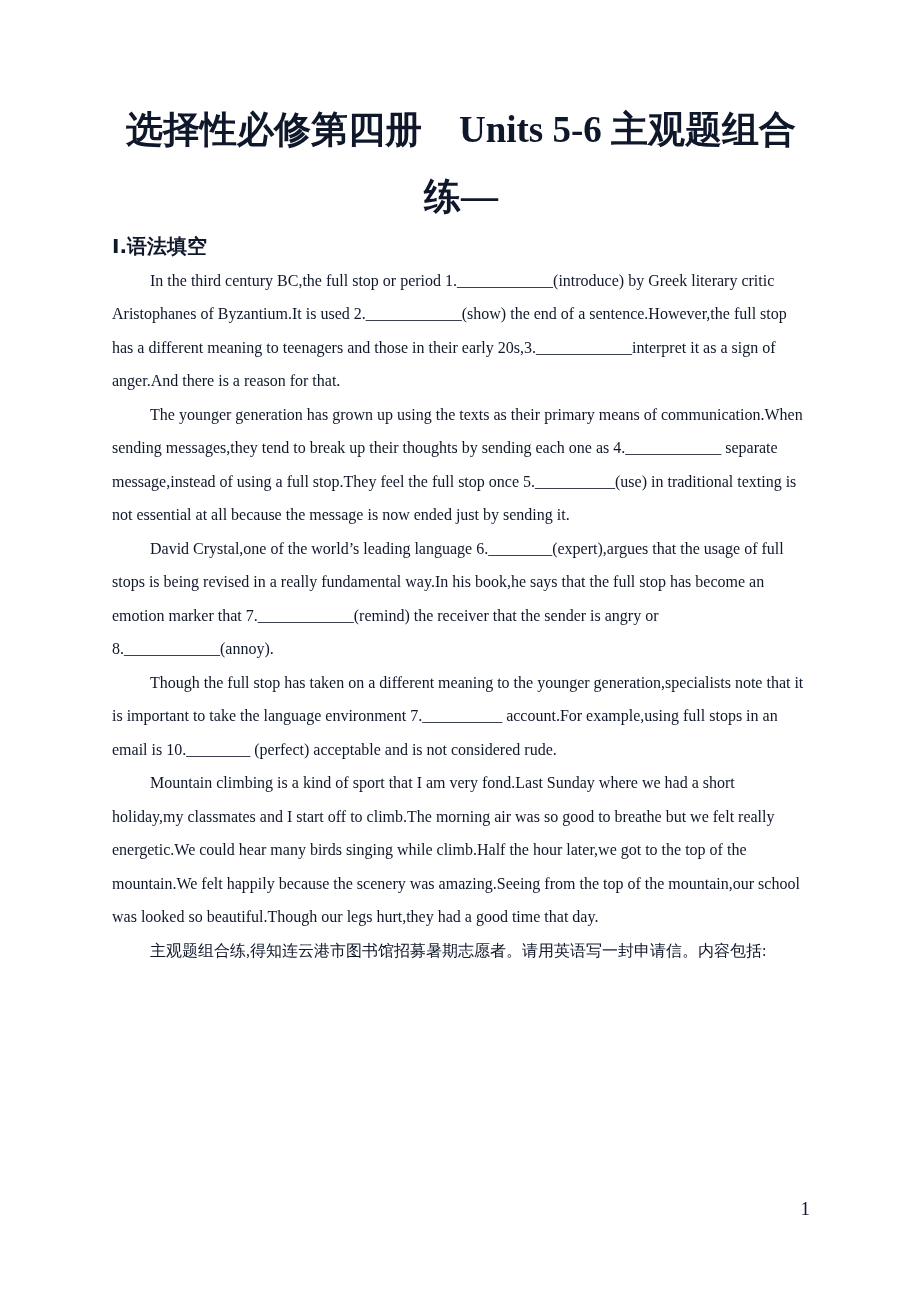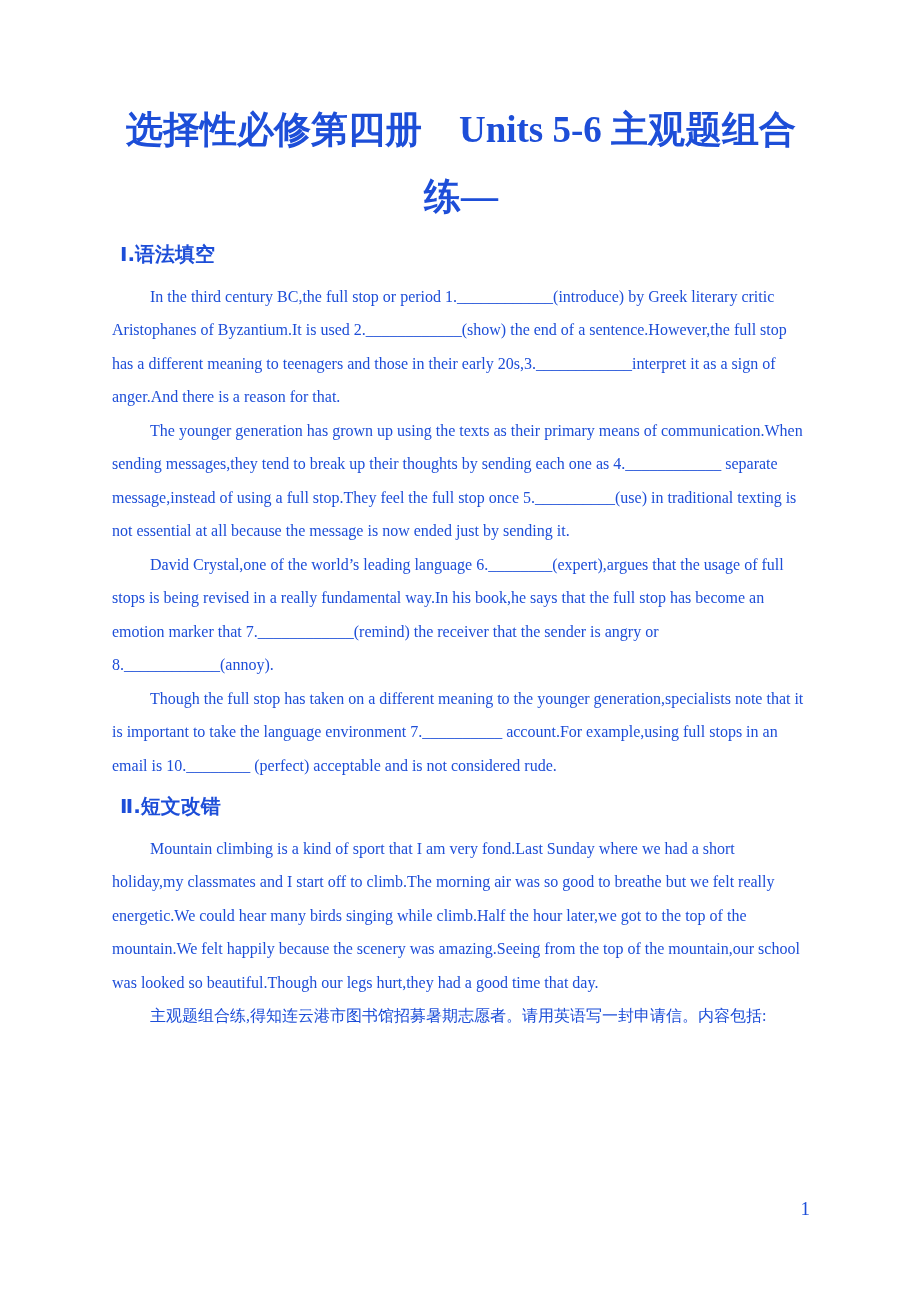--- a/index.html
+++ b/index.html
@@ -5,21 +5,21 @@
   html, body {
     margin: 0;
     padding: 0;
     background: #ffffff;
   }
   .page {
     position: relative;
     width: 920px;
     height: 1302px;
     background: #ffffff;
-    color: #1d4ed8;
+    color: #0f172a;
     overflow: hidden;
     font-family: "Liberation Serif", "DejaVu Serif", serif;
   }
   .content {
     position: absolute;
     left: 112px;
     top: 0;
     width: 698px;
   }
   .doc-title {
@@ -27,21 +27,21 @@
     font-size: 37px;
     line-height: 67px;
     font-weight: bold;
     text-align: center;
     font-family: "Liberation Serif", "DejaVu Serif", serif;
   }
   .doc-title .title-line {
     display: block;
   }
   .section-heading {
-    margin: 8px;
+    margin: 0;
     font-size: 20px;
     line-height: 33.5px;
     font-weight: 600;
     font-family: "DejaVu Sans", "Liberation Sans", sans-serif;
   }
   .body-para {
     margin: 0;
     font-size: 16px;
     line-height: 33.5px;
     text-indent: 38px;
@@ -67,21 +67,20 @@
     <h1 class="doc-title">
       <span class="title-line">选择性必修第四册　Units 5-6 主观题组合练—</span>
     </h1>
 
     <h2 class="section-heading">Ⅰ.语法填空</h2>
     <p class="body-para">In the third century BC,the full stop or period 1.____________(introduce) by Greek literary critic Aristophanes of Byzantium.It is used 2.____________(show) the end of a sentence.However,the full stop has a different meaning to teenagers and those in their early 20s,3.____________interpret it as a sign of anger.And there is a reason for that.</p>
     <p class="body-para">The younger generation has grown up using the texts as their primary means of communication.When sending messages,they tend to break up their thoughts by sending each one as 4.____________ separate message,instead of using a full stop.They feel the full stop once 5.__________(use) in traditional texting is not essential at all because the message is now ended just by sending it.</p>
     <p class="body-para">David Crystal,one of the world’s leading language 6.________(expert),argues that the usage of full stops is being revised in a really fundamental way.In his book,he says that the full stop has become an emotion marker that 7.____________(remind) the receiver that the sender is angry or 8.____________(annoy).</p>
     <p class="body-para">Though the full stop has taken on a different meaning to the younger generation,specialists note that it is important to take the language environment 7.__________ account.For example,using full stops in an email is 10.________ (perfect) acceptable and is not considered rude.</p>
 
-    <h2 class="section-heading">Ⅱ.短文改错</h2>
     <p class="body-para">Mountain climbing is a kind of sport that I am very fond.Last Sunday where we had a short holiday,my classmates and I start off to climb.The morning air was so good to breathe but we felt really energetic.We could hear many birds singing while climb.Half the hour later,we got to the top of the mountain.We felt happily because the scenery was amazing.Seeing from the top of the mountain,our school was looked so beautiful.Though our legs hurt,they had a good time that day.</p>
 
     <p class="body-para">主观题组合练,得知连云港市图书馆招募暑期志愿者。请用英语写一封申请信。内容包括:</p>
 
   </div>
 
   <div class="page-number">1</div>
 </div>
 
 </body></html>

